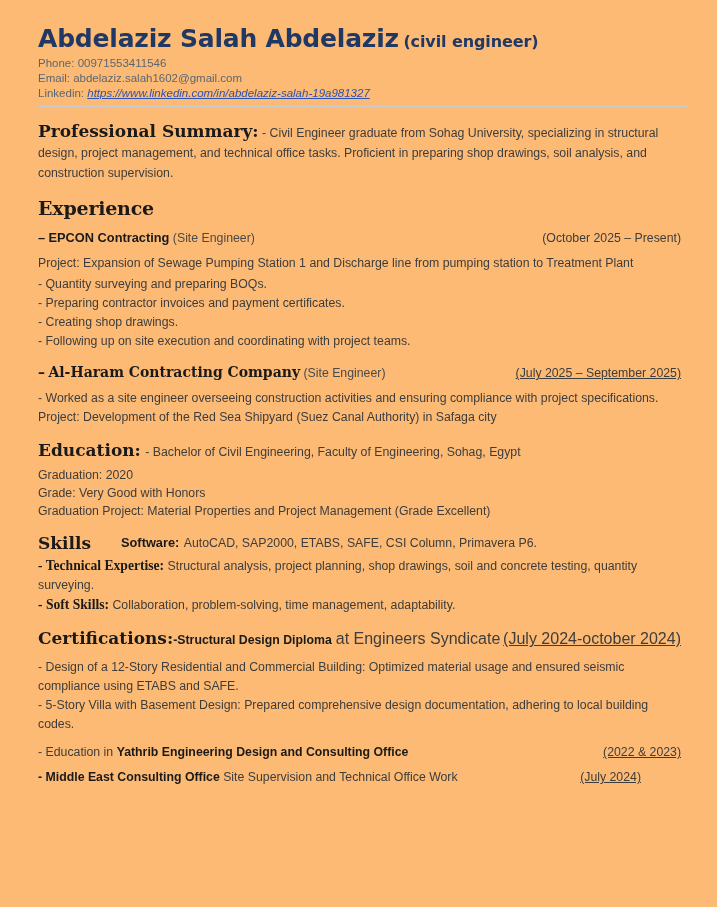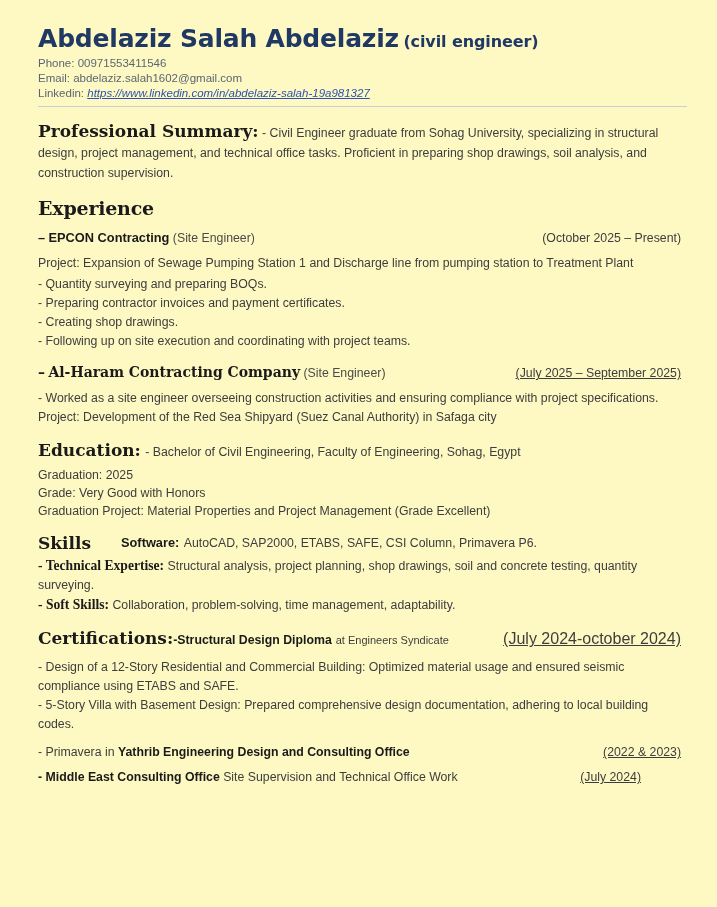--- a/index.html
+++ b/index.html
@@ -11,21 +11,21 @@
     width: 717px;
     height: 907px;
     font-family: "Liberation Sans", sans-serif;
     color: #3d3d3d;
     overflow: hidden;
   }
   .page {
     position: relative;
     width: 717px;
     height: 907px;
-    background: #fef9c3;
+    background: #fdba74;
     box-sizing: border-box;
     padding: 26px 30px 0 38px;
   }
 
   
   .name-line {
     margin: 0 0 4px 0;
     line-height: 1.05;
     white-space: nowrap;
   }
@@ -150,21 +150,21 @@
     align-items: baseline;
     justify-content: space-between;
     margin-bottom: 10px;
   }
   .cert-left { display: flex; align-items: baseline; }
   .cert-name {
     font-weight: bold;
     color: #1a1a1a;
     font-size: 12.3px;
   }
-  .cert-at { font-size: 11px; color: #3d3d3d; }
+  .cert-at { font-size: 16px; color: #3d3d3d; }
 
   .train-row {
     display: flex;
     justify-content: space-between;
     align-items: baseline;
     font-size: 12.3px;
     margin-top: 11px;
   }
 </style>
 </head>
@@ -234,21 +234,21 @@
       <div class="line">- Worked as a site engineer overseeing construction activities and ensuring compliance with project specifications.</div>
       <div class="line">Project: Development of the Red Sea Shipyard (Suez Canal Authority) in Safaga city</div>
     </div>
   </div>
 
   <div class="mt12">
     <div class="summary-head">
       <span class="inline-serif-head">Education:</span>
       <span class="line">- Bachelor of Civil Engineering, Faculty of Engineering, Sohag, Egypt</span>
     </div>
-    <div class="line tight">Graduation: 2025</div>
+    <div class="line tight">Graduation: 2020</div>
     <div class="line tight">Grade: Very Good with Honors</div>
     <div class="line tight">Graduation Project: Material Properties and Project Management (Grade Excellent)</div>
   </div>
 
   <div class="mt12">
     <div class="skills-head-row">
       <span class="inline-serif-head">Skills</span>
       <span>
         <span class="sub-b">Software:</span>
         <span class="line">AutoCAD, SAP2000, ETABS, SAFE, CSI Column, Primavera P6.</span>
@@ -273,21 +273,21 @@
         <span class="cert-at" style="margin-left:4px">at Engineers Syndicate</span>
       </div>
       <div class="period period-ul">(July 2024-october 2024)</div>
     </div>
 
     <div class="line mt8">- Design of a 12-Story Residential and Commercial Building: Optimized material usage and ensured seismic compliance using ETABS and SAFE.</div>
     <div class="line">- 5-Story Villa with Basement Design: Prepared comprehensive design documentation, adhering to local building codes.</div>
 
     <div class="train-row">
       <div>
-        <span>- Primavera in</span>
+        <span>- Education in</span>
         <span class="b">Yathrib Engineering Design and Consulting Office</span>
       </div>
       <div class="period period-ul">(2022 &amp; 2023)</div>
     </div>
 
     <div class="train-row">
       <div>
         <span class="b">-</span>
         <span class="b">Middle East Consulting Office</span>
         <span>Site Supervision and Technical Office Work</span>

